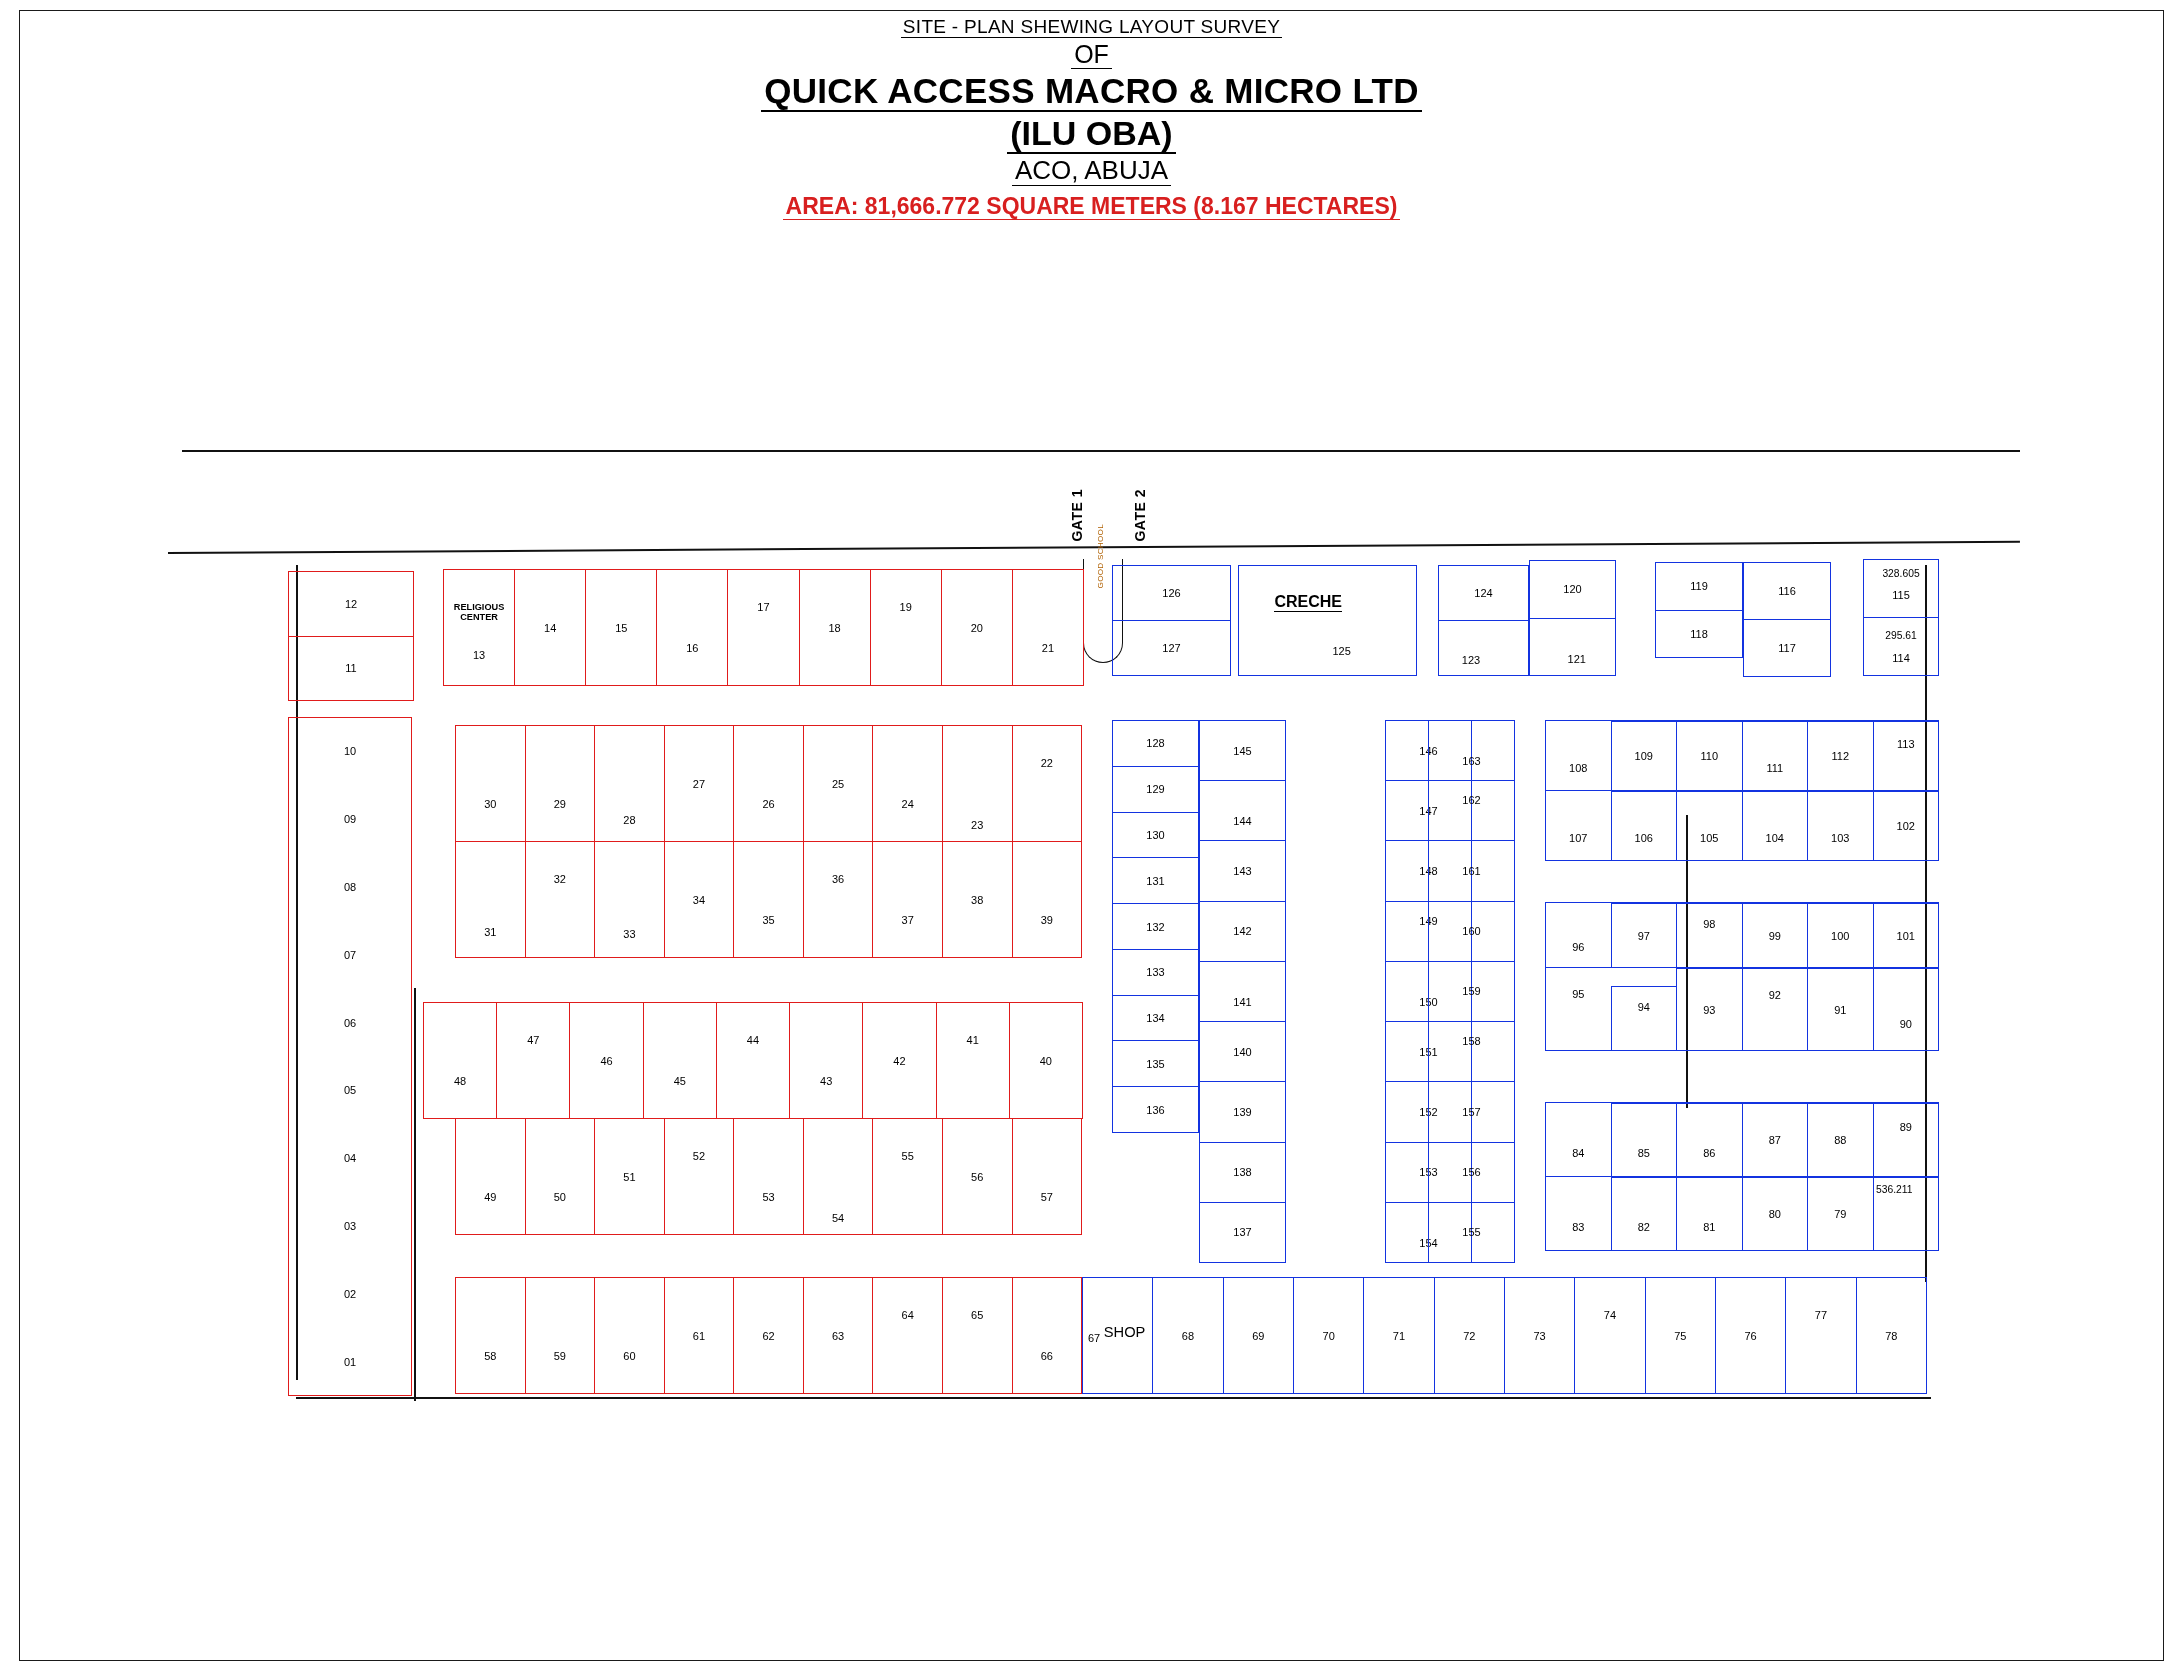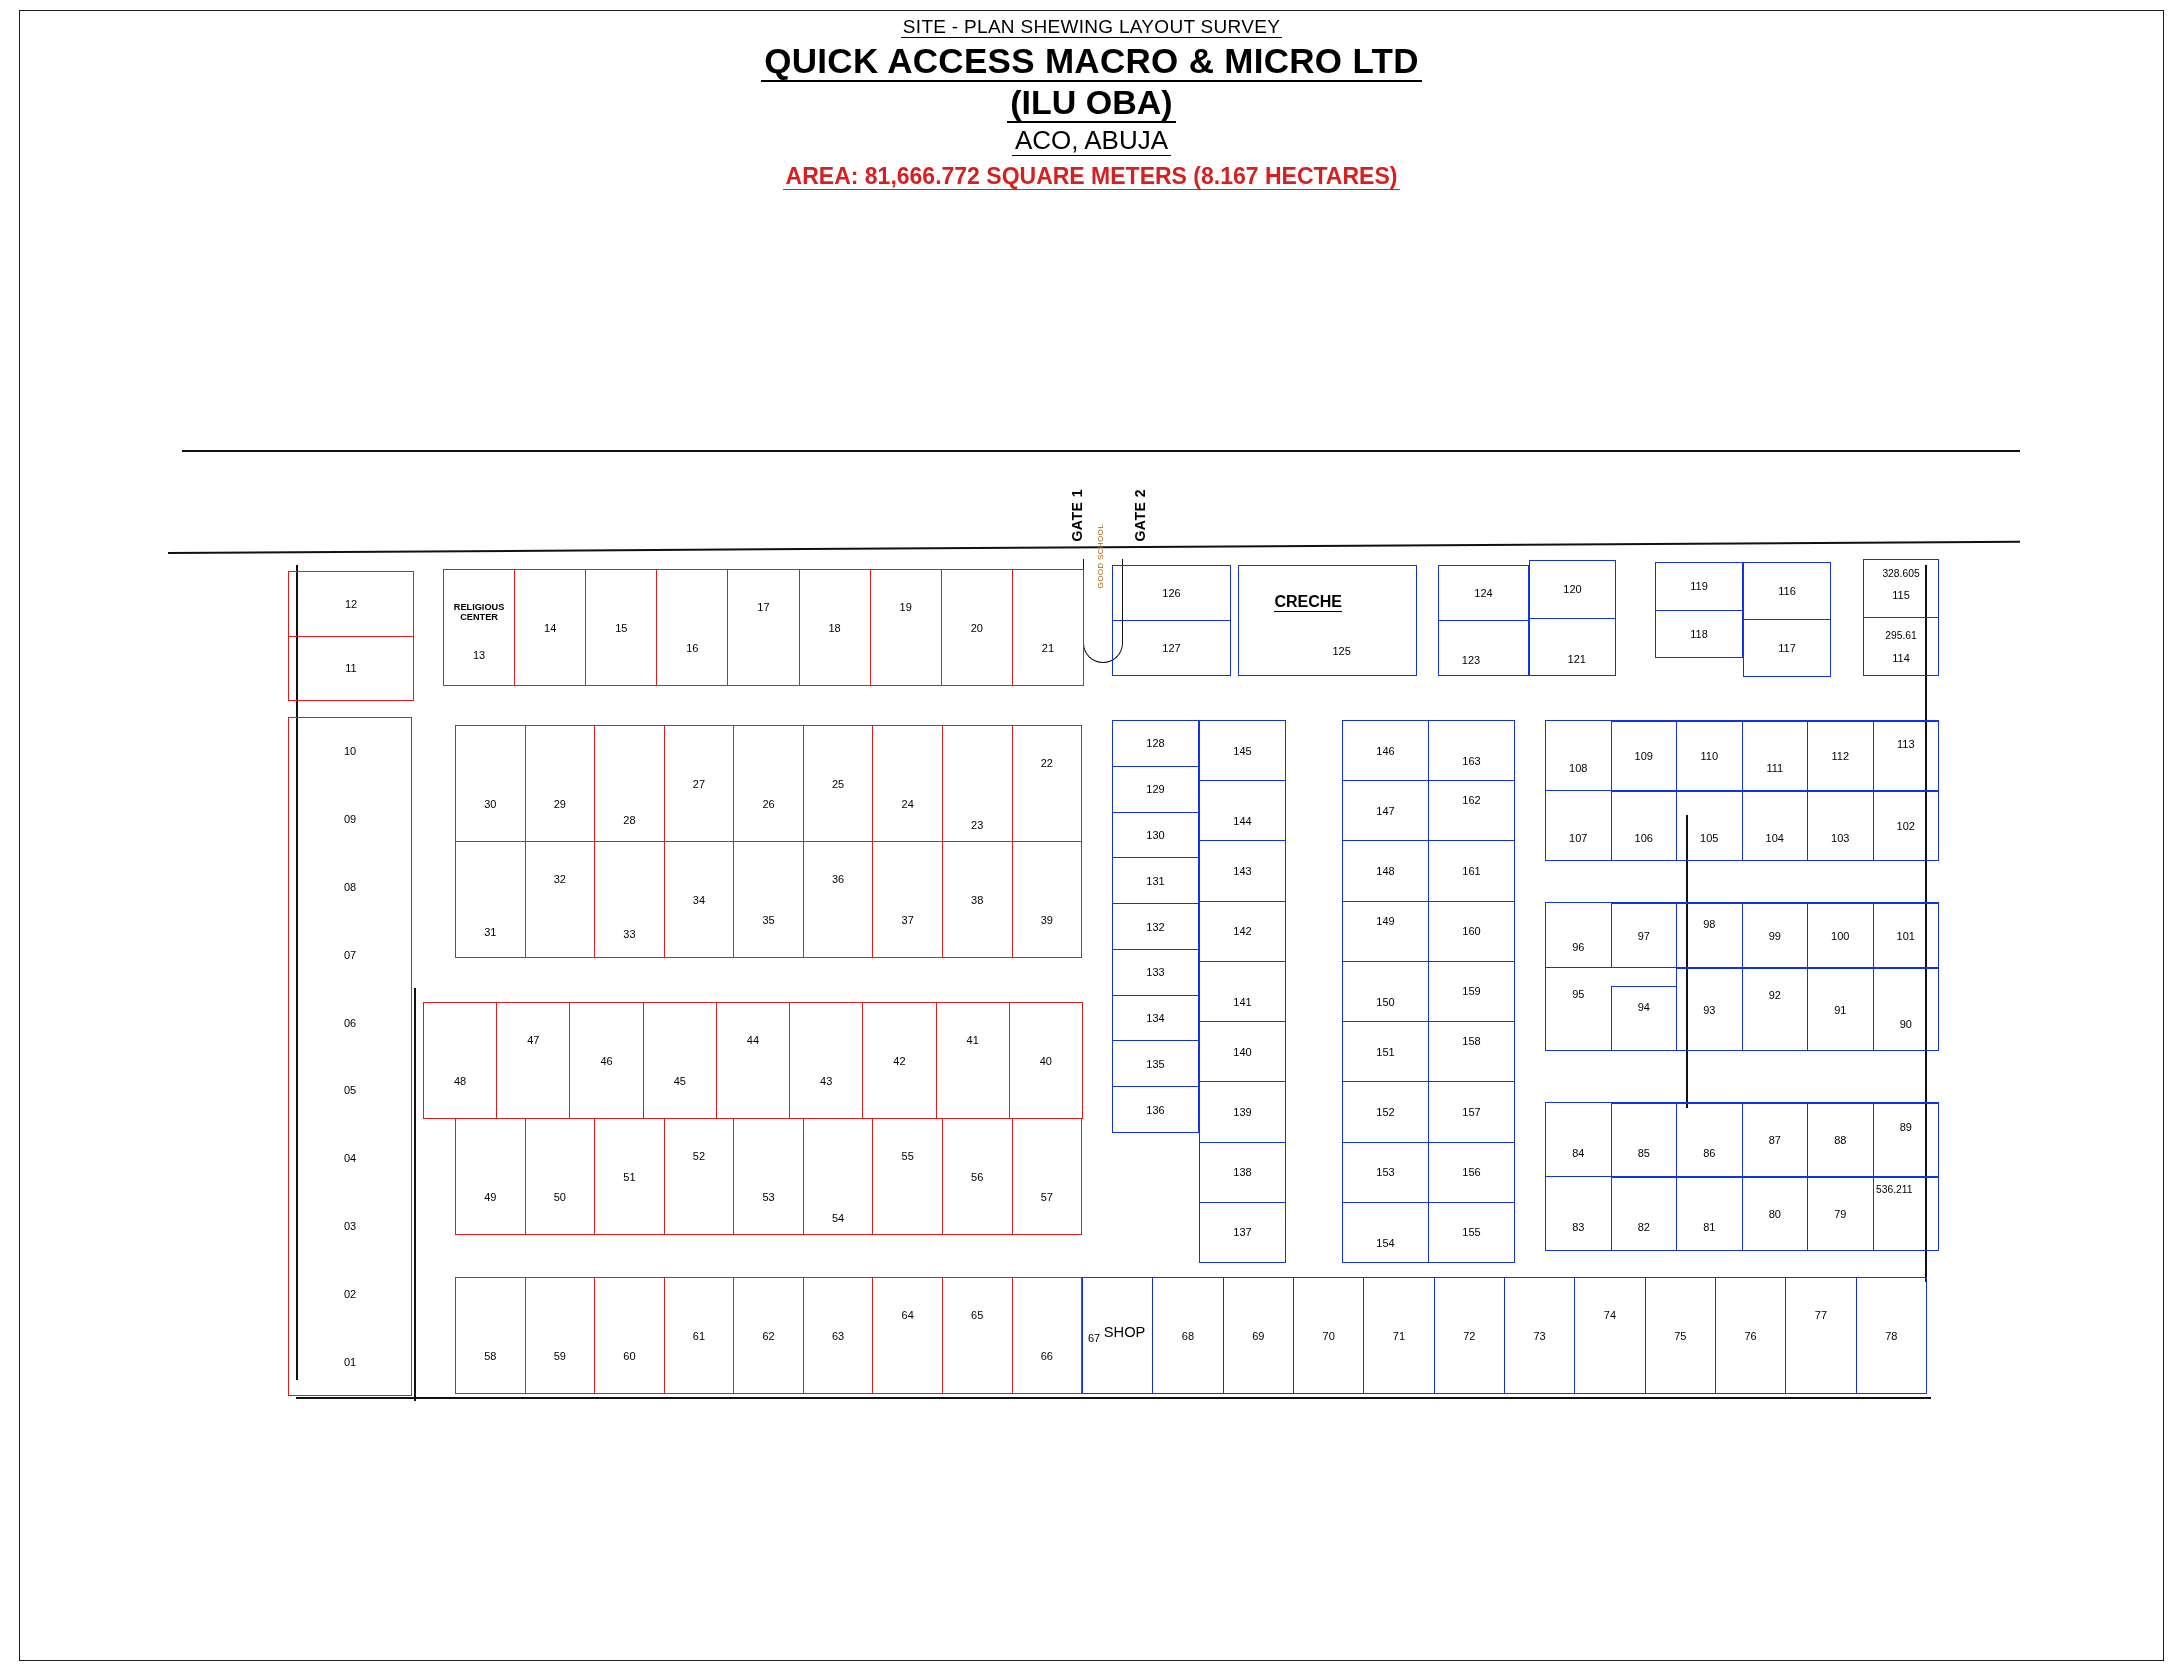--- a/index.html
+++ b/index.html
@@ -56,20 +56,21 @@
 </style>
 </head>
 <body>
 
 <div id="page">
 
   <div class="sheet-border"></div>
 
   <div class="titles">
     <div class="t-line t1"><span class="u">SITE - PLAN SHEWING LAYOUT SURVEY</span></div>
+    <div class="t-line t2"><span class="u">OF</span></div>
     <div class="t-line t3"><span class="u">QUICK ACCESS MACRO &amp; MICRO LTD</span></div>
     <div class="t-line t4"><span class="u">(ILU OBA)</span></div>
     <div class="t-line t5"><span class="u">ACO, ABUJA</span></div>
     <div class="t-line t6"><span class="u">AREA: 81,666.772 SQUARE METERS (8.167 HECTARES)</span></div>
   </div>
 
   <div class="hline" style="left:182px;top:450px;width:1838px;height:2.2px;"></div>
   <div class="hline" style="left:168px;top:552px;width:1852px;height:2.2px;transform:rotate(-0.35deg);transform-origin:left center;"></div>
   <div class="vline" style="left:296px;top:565px;width:2.2px;height:815px;"></div>
   <div class="vline" style="left:1925px;top:565px;width:2.2px;height:717px;"></div>
@@ -461,21 +462,21 @@
         <span class="num c-mid">139</span>
       </div>
     <div class="cell">
         <span class="num c-mid">138</span>
       </div>
     <div class="cell">
         <span class="num c-mid">137</span>
       </div>
   </div>
 
-  <div class="blk blue col" style="left:1342px;top:720px;width:87px;height:543px;">
+  <div class="blk blue col" style="left:1385px;top:720px;width:87px;height:543px;">
     <div class="cell">
         <span class="num c-mid">146</span>
       </div>
     <div class="cell">
         <span class="num c-mid">147</span>
       </div>
     <div class="cell">
         <span class="num c-mid">148</span>
       </div>
     <div class="cell">

